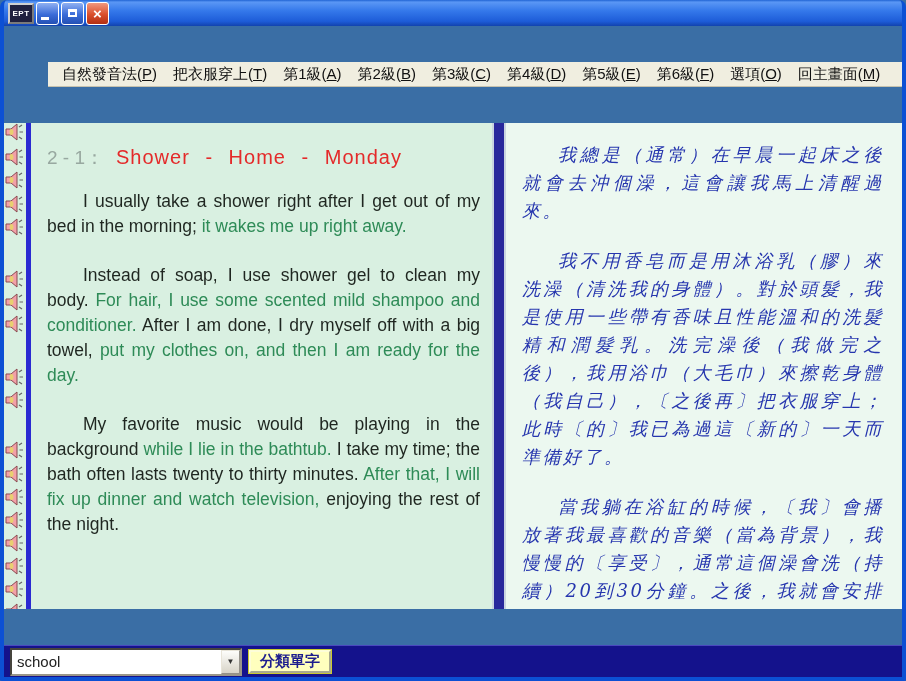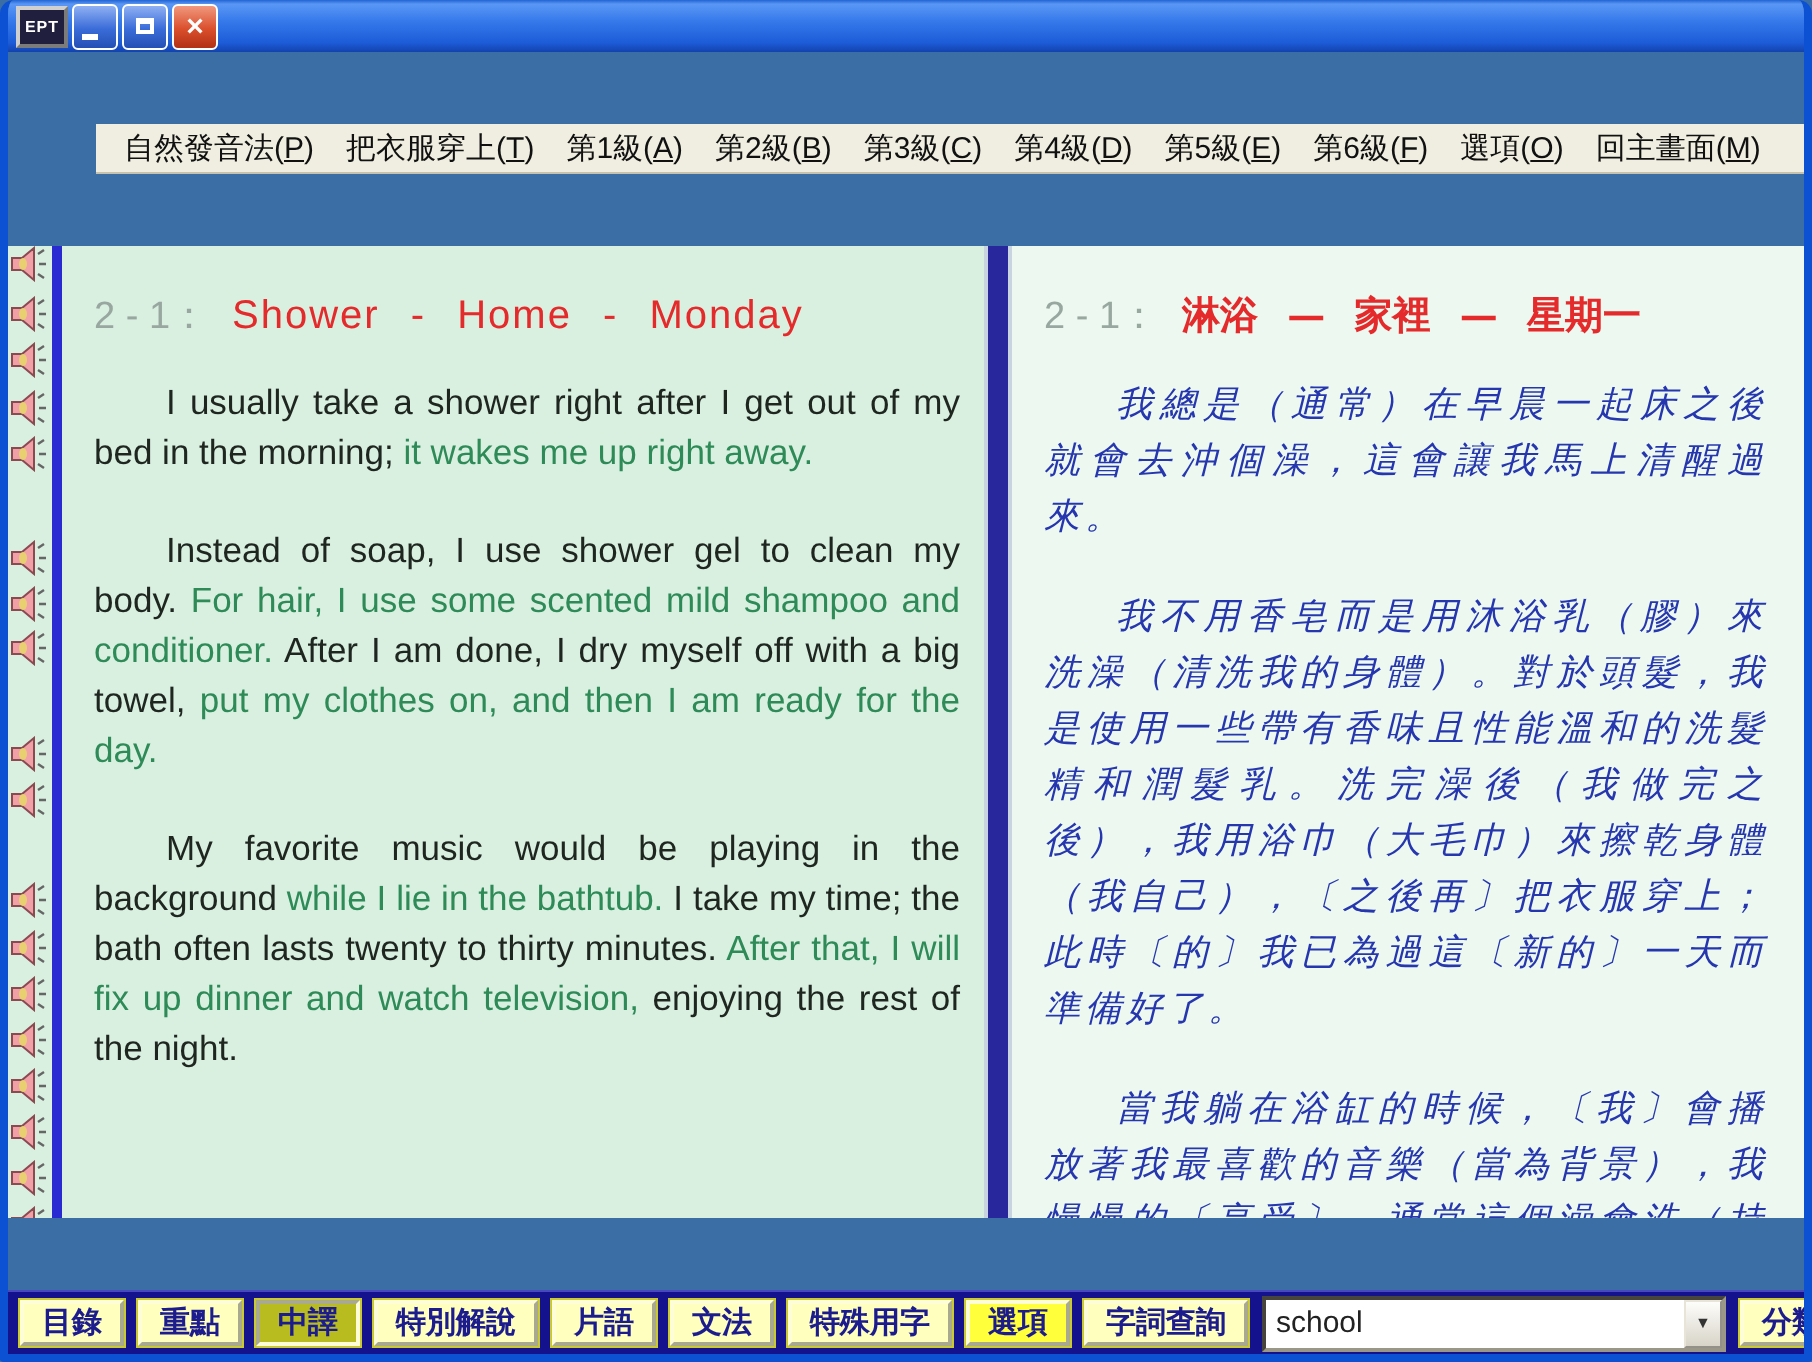--- a/index.html
+++ b/index.html
@@ -213,45 +213,30 @@
       <div>
           <div class="en-para"><span class="seg-dark">I usually take a shower right after I get out of my bed in the morning; </span><span class="seg-green">it wakes me up right away.</span></div>
           <div class="en-para"><span class="seg-dark">Instead of soap, I use shower gel to clean my body.  </span><span class="seg-green">For hair, I use some scented mild shampoo and conditioner.  </span><span class="seg-dark">After I am done, I dry myself off with a big towel, </span><span class="seg-green">put my clothes on, and then I am ready for the day.</span></div>
           <div class="en-para"><span class="seg-dark">My favorite music would be playing in the background </span><span class="seg-green">while I lie in the bathtub.  </span><span class="seg-dark">I take my time; the bath often lasts twenty to thirty minutes.  </span><span class="seg-green">After that, I will fix up dinner and watch television, </span><span class="seg-dark">enjoying the rest of the night.</span></div>
         </div>
     </div>
 
     <div class="divider"></div>
 
     <div class="right-panel">
-      <div class="heading">
-        <span class="h-prefix">2 - 1：</span><span class="h-title-cn">淋浴 — 家裡 — 星期一</span>
-      </div>
       <div>
 
       <p class="cn-para">我總是（通常）在早晨一起床之後就會去沖個澡，這會讓我馬上清醒過來。</p>
           <p class="cn-para">我不用香皂而是用沐浴乳（膠）來洗澡（清洗我的身體）。對於頭髮，我是使用一些帶有香味且性能溫和的洗髮精和潤髮乳。洗完澡後（我做完之後），我用浴巾（大毛巾）來擦乾身體（我自己），〔之後再〕把衣服穿上；此時〔的〕我已為過這〔新的〕一天而準備好了。</p>
           <p class="cn-para">當我躺在浴缸的時候，〔我〕會播放著我最喜歡的音樂（當為背景），我慢慢的〔享受〕，通常這個澡會洗（持續）20到30分鐘。之後，我就會安排晚餐，看電視，享受那（這）還剩下的夜晚時光。</p>
         </div>
     </div>
   </div>
 
   <div class="toolbar">
-    <span style="display:flex;gap:7px;align-items:center">
-
-    <button class="tb-btn normal">目錄</button>
-        <button class="tb-btn normal">重點</button>
-        <button class="tb-btn active">中譯</button>
-        <button class="tb-btn normal">特別解說</button>
-        <button class="tb-btn normal">片語</button>
-        <button class="tb-btn normal">文法</button>
-        <button class="tb-btn normal">特殊用字</button>
-        <button class="tb-btn highlight">選項</button>
-        <button class="tb-btn normal">字詞查詢</button>
-      </span>
     <div class="combo">
       <input value="school" style="">
       <div class="combo-arrow">▼</div>
     </div>
     <button class="tb-btn">分類單字</button>
   </div>
 
 </div>
 
 </body></html>

